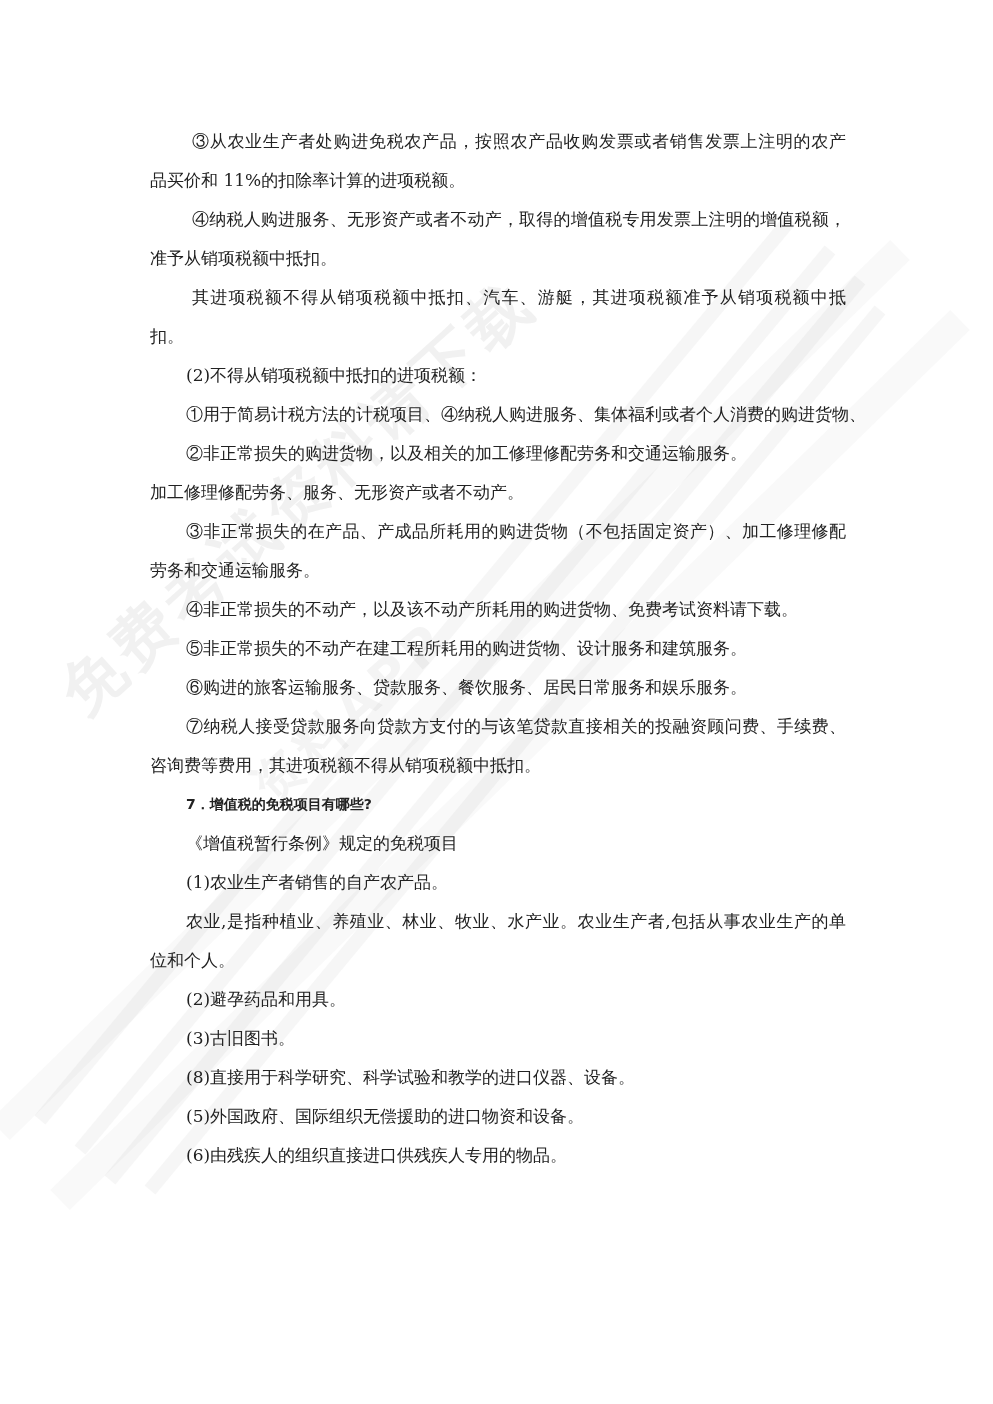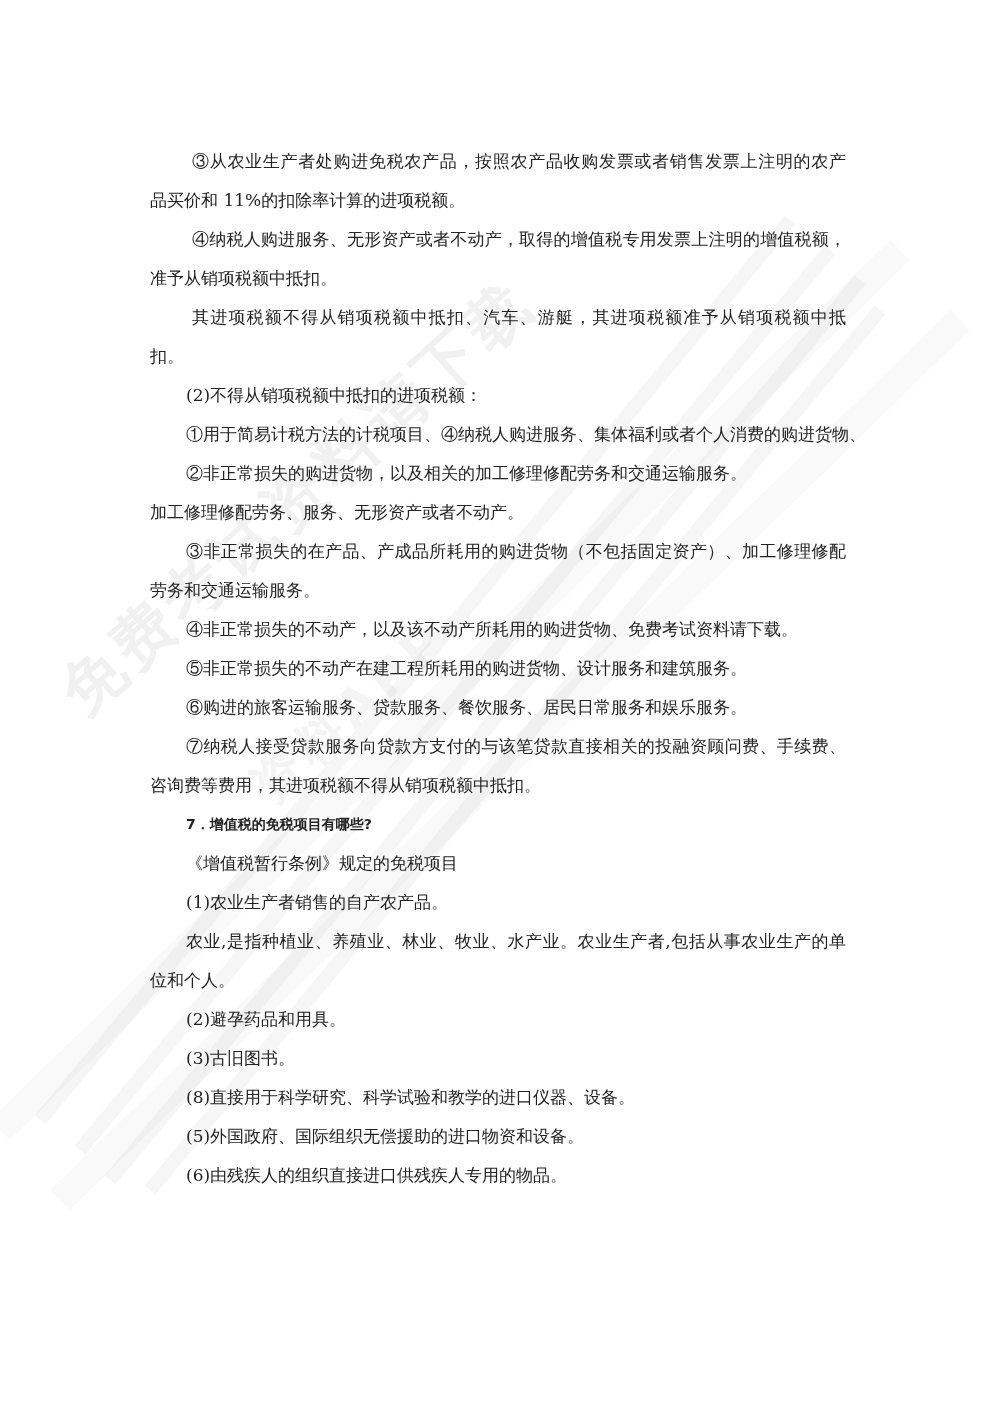--- a/index.html
+++ b/index.html
@@ -52,21 +52,21 @@
       font-family: "DejaVu Sans", sans-serif;
       font-weight: bold;
       font-size: 50px;
       letter-spacing: 6px;
       color: rgba(150,150,150,0.10);
       white-space: nowrap;
     }
     .content {
       position: absolute;
       left: 150px;
-      top: 142px;
+      top: 122px;
       width: 696px;
       z-index: 2;
     }
     .line {
       font-size: 17px;
       line-height: 39px;
       height: 39px;
       white-space: nowrap;
       overflow: visible;
     }

